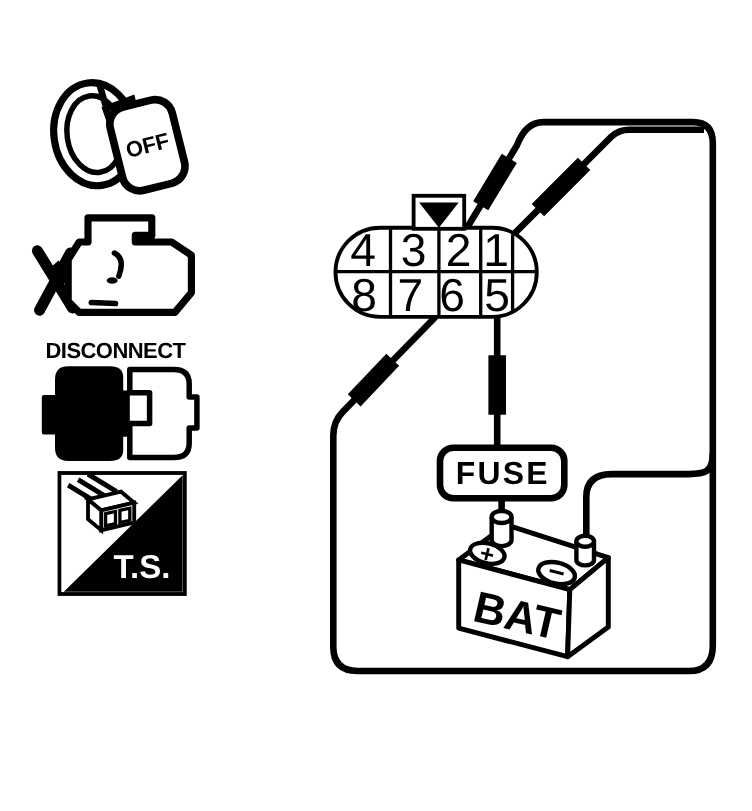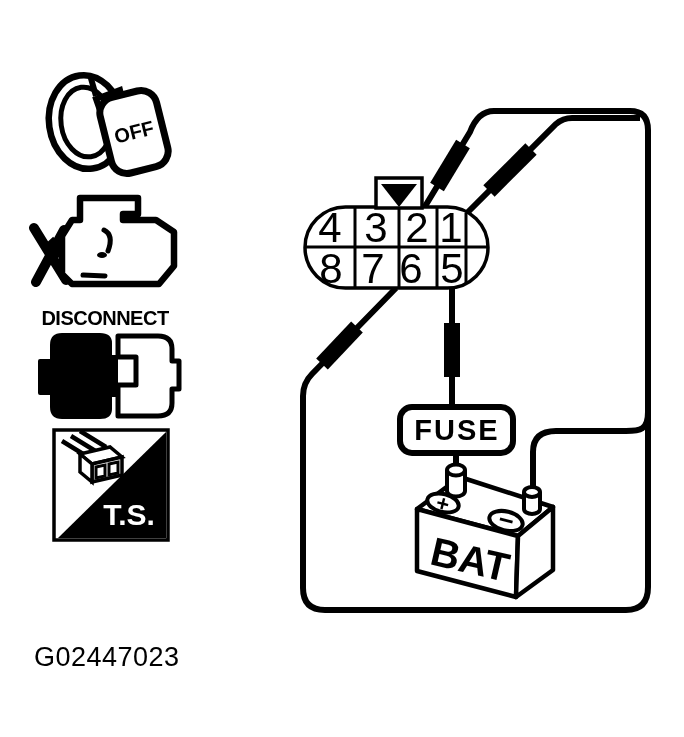--- a/index.html
+++ b/index.html
@@ -127,15 +127,14 @@
         <ellipse cx="456" cy="470" rx="9" ry="5.5" fill="#fff" stroke-width="4"></ellipse>
       </g>
       <g>
         <path d="M524 492 L524 509 A8 5 0 0 0 540 509 L540 492" fill="#fff" stroke-width="4"></path>
         <ellipse cx="532" cy="492" rx="8" ry="5" fill="#fff" stroke-width="4"></ellipse>
       </g>
       <text class="bat-label" x="467" y="573" text-anchor="middle" stroke="none" transform="rotate(13 467 573)">BAT</text>
     </g>
   </svg>
 
-  <div id="figure-id" class="abs">G02447023</div>
 
 </div>
 
 </body></html>

